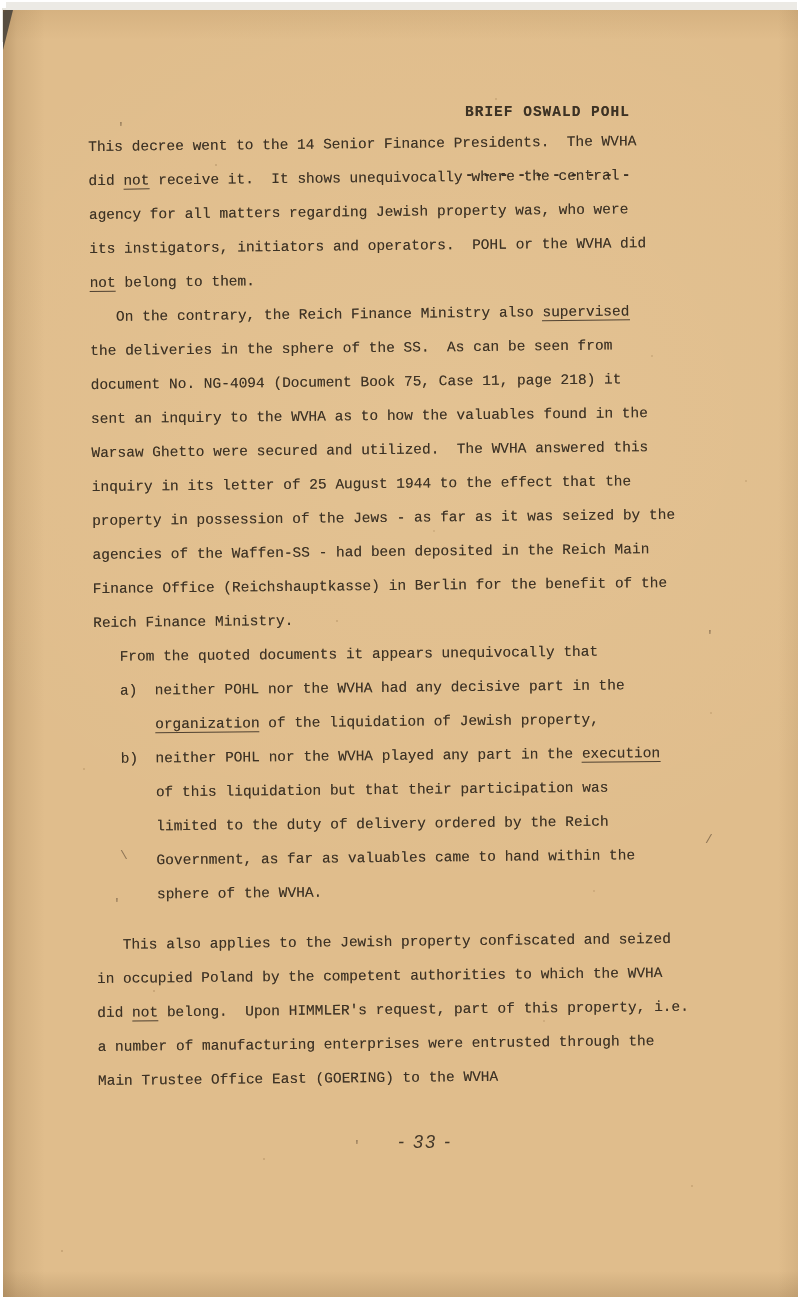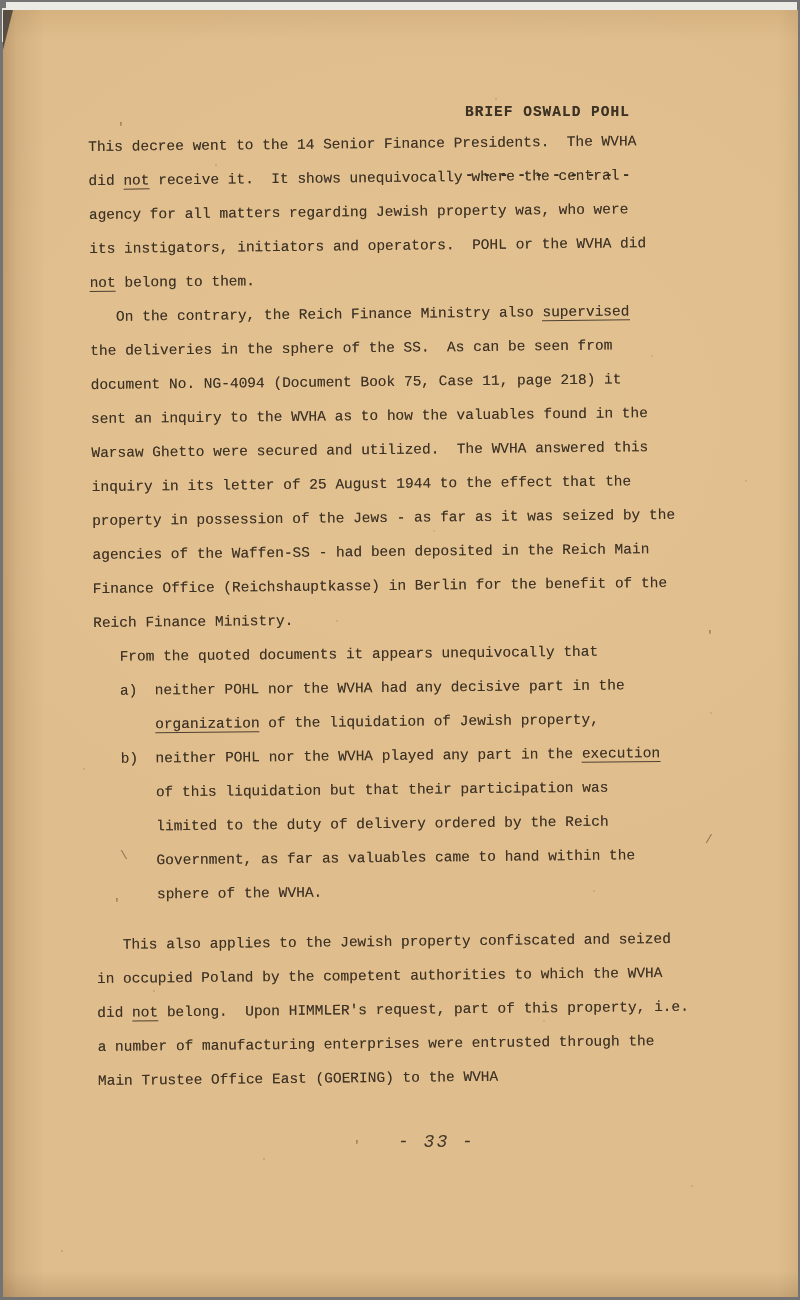--- a/index.html
+++ b/index.html
@@ -1,21 +1,21 @@
 <!DOCTYPE html>
 <html><head>
 <meta charset="utf-8">
 <style>
   html,body{margin:0;padding:0;}
   body{
     width:800px;height:1300px;overflow:hidden;
     font-family:"Liberation Mono","DejaVu Sans Mono",monospace;
     background:#1f1d18;
   }
-  .scan{position:relative;width:800px;height:1300px;background:#737373;overflow:hidden;}
+  .scan{position:relative;width:800px;height:1300px;background:#ffffff;overflow:hidden;}
   .scanner-strip{position:absolute;left:6px;top:2px;right:3px;height:8px;background:#eceae5;}
   .scanner-sliver{position:absolute;left:2px;top:8px;width:4px;height:34px;background:#e8e6df;}
   .paper{
     position:absolute;left:3px;top:10px;right:2px;bottom:3px;
     background:
       radial-gradient(ellipse 900px 760px at 55% 32%, rgba(255,240,205,0.10), rgba(0,0,0,0) 62%),
       linear-gradient(to right, rgba(115,82,44,0.30) 0px, rgba(115,82,44,0.12) 14px, rgba(0,0,0,0) 42px),
       linear-gradient(to left, rgba(115,82,44,0.10) 0px, rgba(0,0,0,0) 20px),
       linear-gradient(to bottom, rgba(150,110,60,0.14) 0px, rgba(0,0,0,0) 30px),
       linear-gradient(to top, rgba(108,78,42,0.20) 0px, rgba(0,0,0,0) 26px),
@@ -50,21 +50,21 @@
     position:absolute;left:85px;top:120px;width:640px;
     font-size:14.5px;line-height:34px;white-space:pre;
     transform:rotate(-0.6deg);transform-origin:0 0;
   }
   .para{margin:0;}
   .para.gap{margin-top:16px;}
   .line{height:34px;}
   .u{border-bottom:1.4px solid rgba(54,44,33,.85);padding-bottom:0;}
   .page-number{
     position:absolute;left:395px;top:1122px;
-    font-family:Liberation Mono, monospace;
+    font-family:Liberation Sans, sans-serif;
     font-style:italic;font-size:18px;letter-spacing:2px;
     color:rgba(50,41,30,.9);
   }
   .mark{position:absolute;font-size:13px;color:rgba(72,57,40,.55);}
 </style>
 </head>
 <body>
 
 <div class="scan">
   <div class="scanner-strip"></div>

